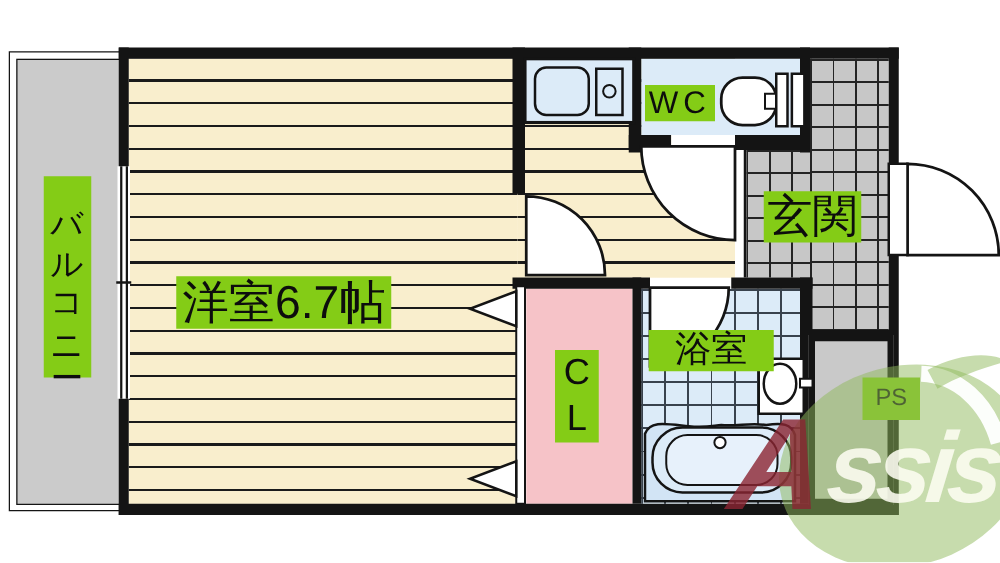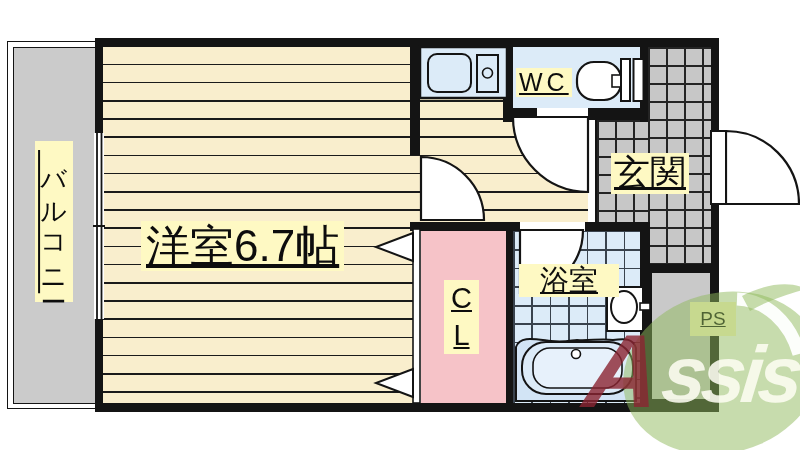--- a/index.html
+++ b/index.html
@@ -9,21 +9,21 @@
   .wall{background:#141414;}
   .wood{background-color:#f9eecd;
         background-image:repeating-linear-gradient(180deg,#f9eecd 0 16.5px,#1a1a1a 16.5px 18.2px);}
   .tile{background-color:#c7c7c7;
         background-image:repeating-linear-gradient(90deg,#242424 0 1.6px,transparent 1.6px 18px),
                          repeating-linear-gradient(180deg,#242424 0 1.6px,transparent 1.6px 18px);}
   .bathtile{background-color:#dcebf8;
         background-image:repeating-linear-gradient(90deg,#39424d 0 1.5px,transparent 1.5px 18.5px),
                          repeating-linear-gradient(180deg,#39424d 0 1.5px,transparent 1.5px 18.5px);}
   .blue{background:#dcebf8;}
-  .label{position:absolute;background:#fef9c3;color:#0d0d0d;line-height:1.08;white-space:nowrap;text-decoration:underline;}
+  .label{position:absolute;background:#84cc16;color:#0d0d0d;line-height:1.08;white-space:nowrap;}
   .stack{white-space:normal;word-break:break-all;text-align:center;}
   svg{position:absolute;left:0;top:0;pointer-events:none;}
 </style>
 </head>
 <body>
 
 <div id="stage">
 
   <div class="abs" style="left:7px;top:41px;width:92px;height:368px;border:1.5px solid #141414;"></div>
   <div class="abs" style="left:13px;top:47px;width:86px;height:357px;background:#cbcbcb;border:1px solid #141414;"></div>
@@ -100,21 +100,21 @@
       <path d="M516,401 L516,347 C520,336 533,339 551,341 C566,342.5 572,340 577,340 C590,341 601,338 613,340 C626,338 633,339 636,348 L636,401 Z" fill="#d2e4f5" stroke="#141414" stroke-width="2"></path>
       <rect x="522" y="342" width="111" height="52" rx="24" fill="#dcebf8" stroke="#141414" stroke-width="2"></rect>
       <rect x="533" y="348" width="89" height="40" rx="17" fill="#e7f1fb" stroke="#141414" stroke-width="1.6"></rect>
       <circle cx="576" cy="354" r="4.5" fill="#fff" stroke="#141414" stroke-width="1.6"></circle>
     </g>
 
     <path d="M726,204 L726,131 A73,73 0 0 1 799,204 Z" fill="#fff" stroke="#141414" stroke-width="2.2"></path>
     <rect x="711" y="131" width="15" height="73" fill="#fff" stroke="#141414" stroke-width="2"></rect>
   </svg>
 
-  <div class="label" style="left:141px;top:221px;font-size:44px;padding:1px 5px;">洋室6.7帖</div>
+  <div class="label" style="left:141px;top:221px;font-size:37px;padding:1px 5px;">洋室6.7帖</div>
   <div class="label" style="left:35px;top:141px;font-size:26px;writing-mode:vertical-rl;letter-spacing:5px;padding:9px 5px;">バルコニー</div>
   <div class="label" style="left:611px;top:153px;font-size:36px;padding:1px 3px;">玄関</div>
   <div class="label" style="left:519px;top:264px;font-size:29px;padding:1px 21px;">浴室</div>
   <div class="label" style="left:516px;top:68px;font-size:25px;letter-spacing:4px;padding:1px 3px;">WC</div>
   <div class="label stack" style="left:444px;top:280px;width:35px;font-size:29px;line-height:37px;">CL</div>
   <div class="label stack" style="left:658px;top:302px;width:46px;font-size:19px;line-height:34px;margin-left:32px;">PS</div>
 
   <svg width="800" height="450" viewBox="0 0 800 450">
     <g>
       <ellipse cx="722" cy="373" rx="100" ry="80" transform="rotate(-15 722 373)" fill="#8fba5c" opacity="0.5"></ellipse>

